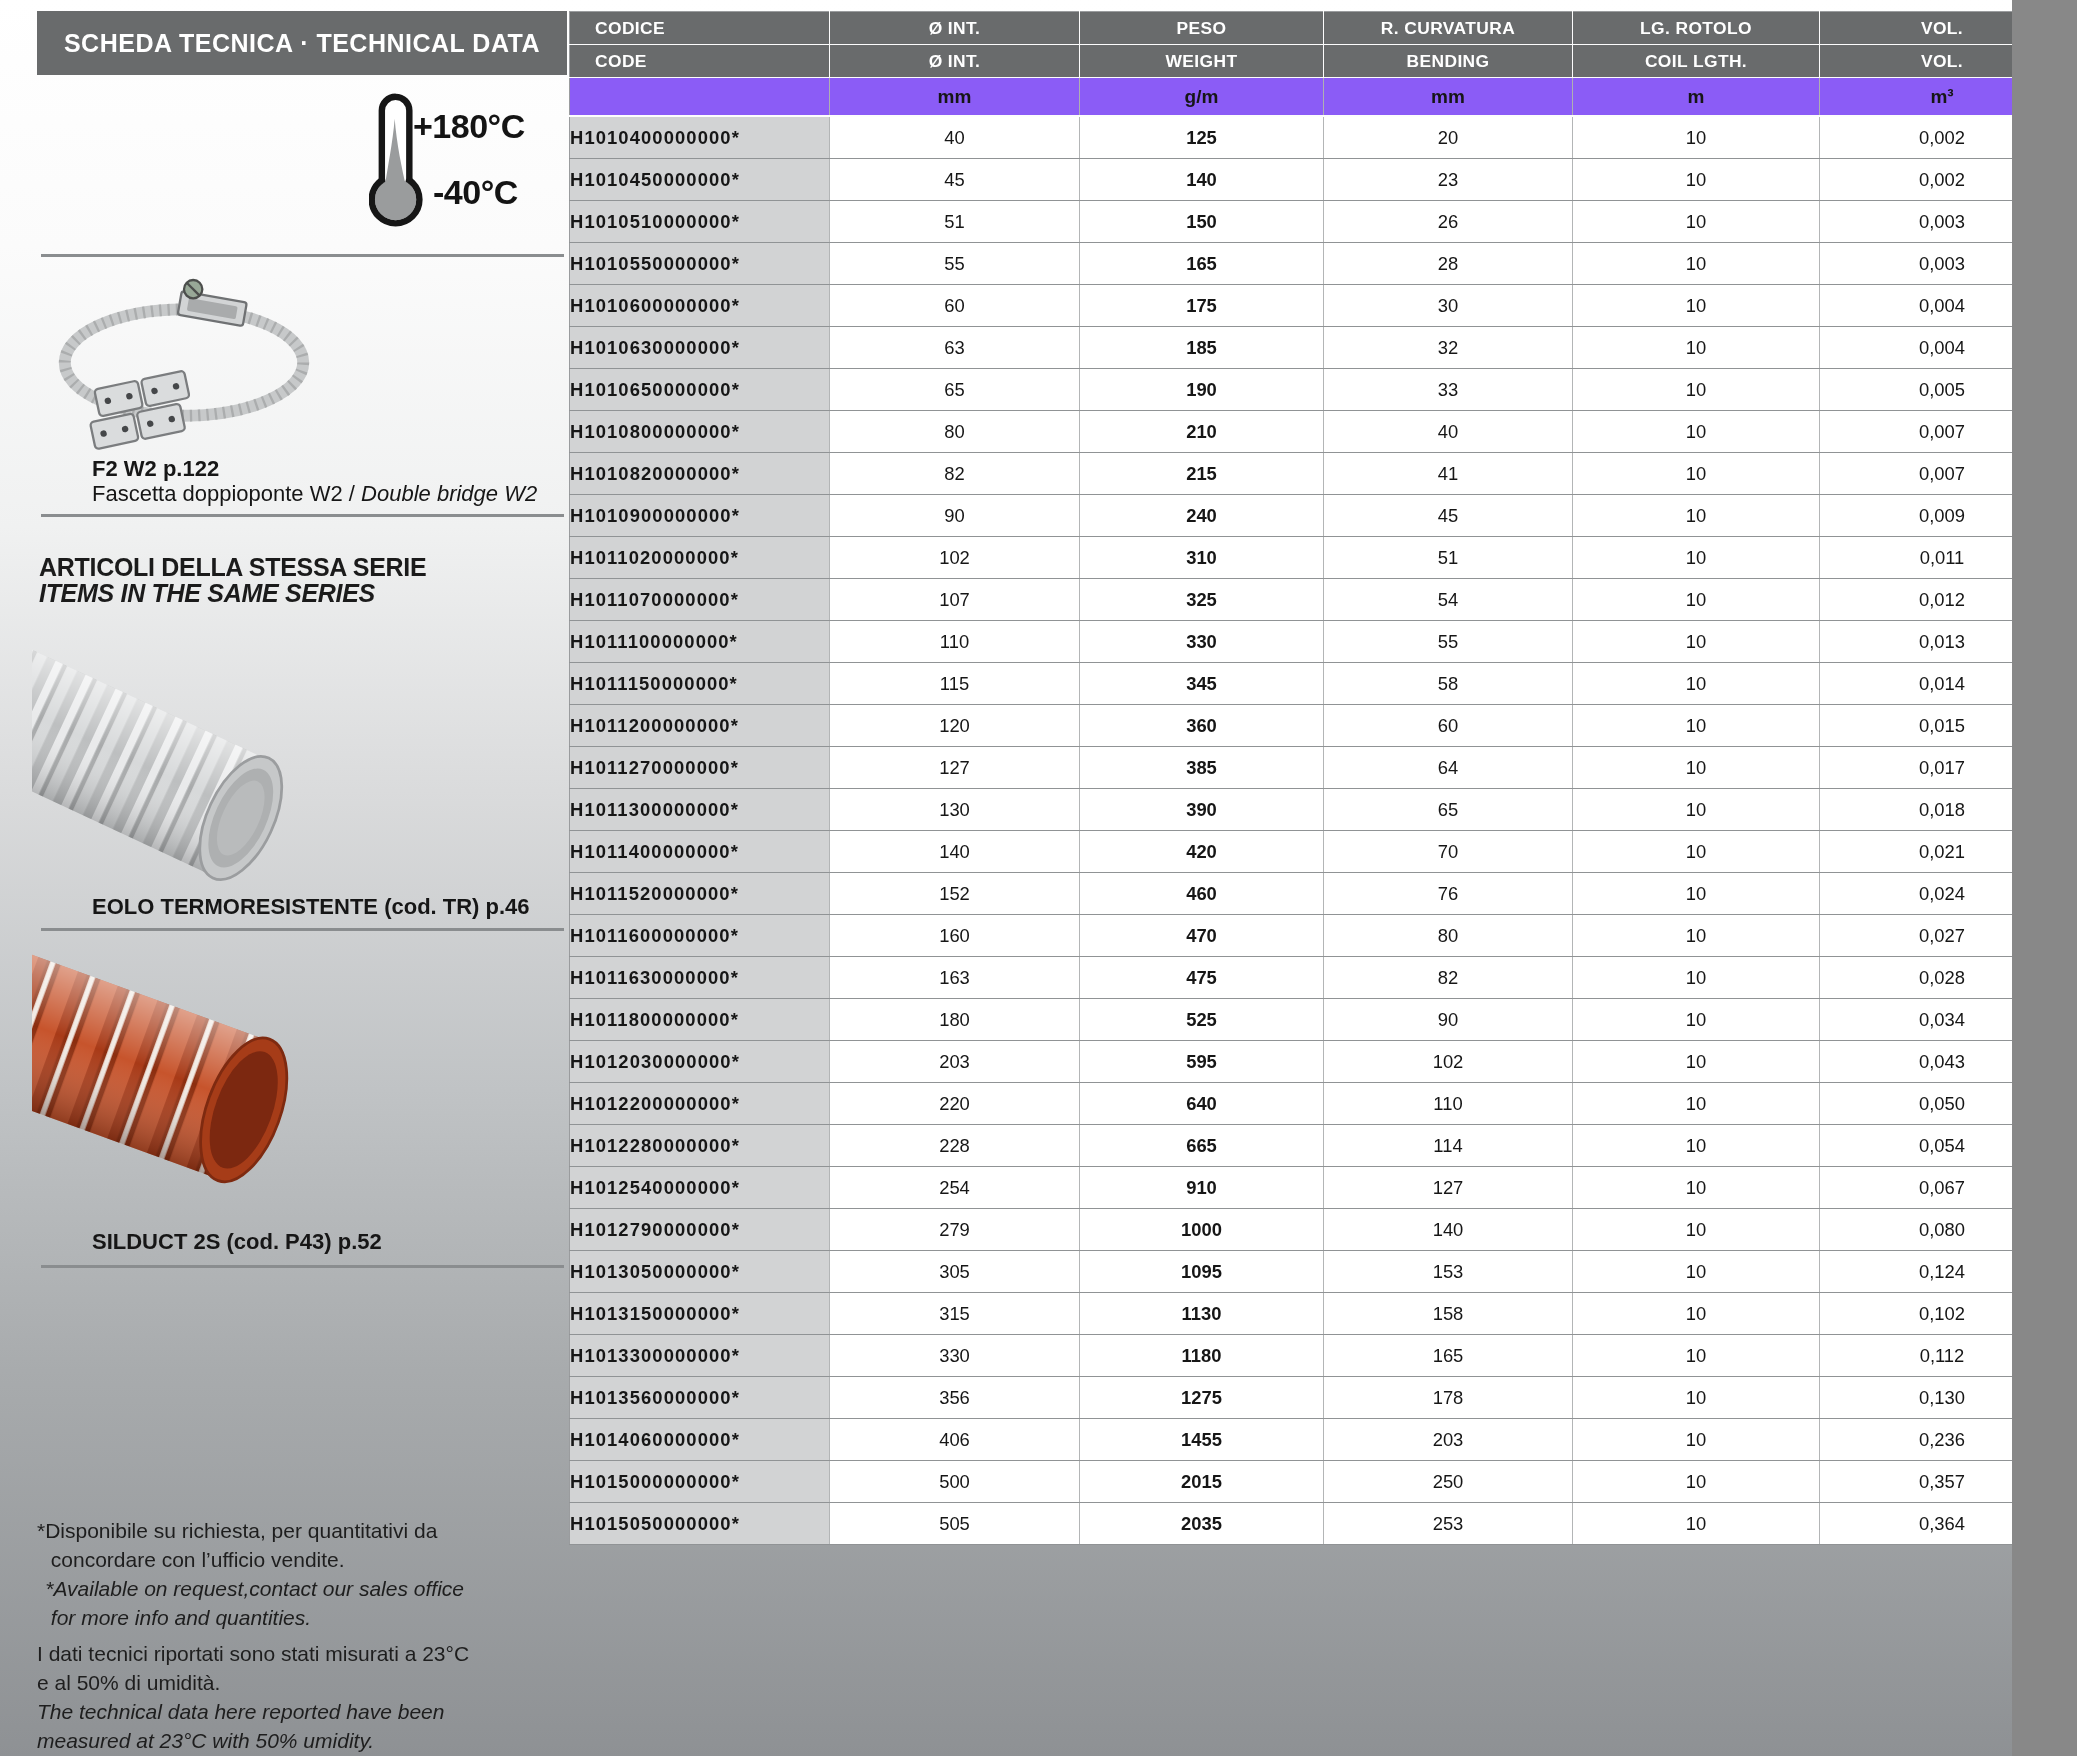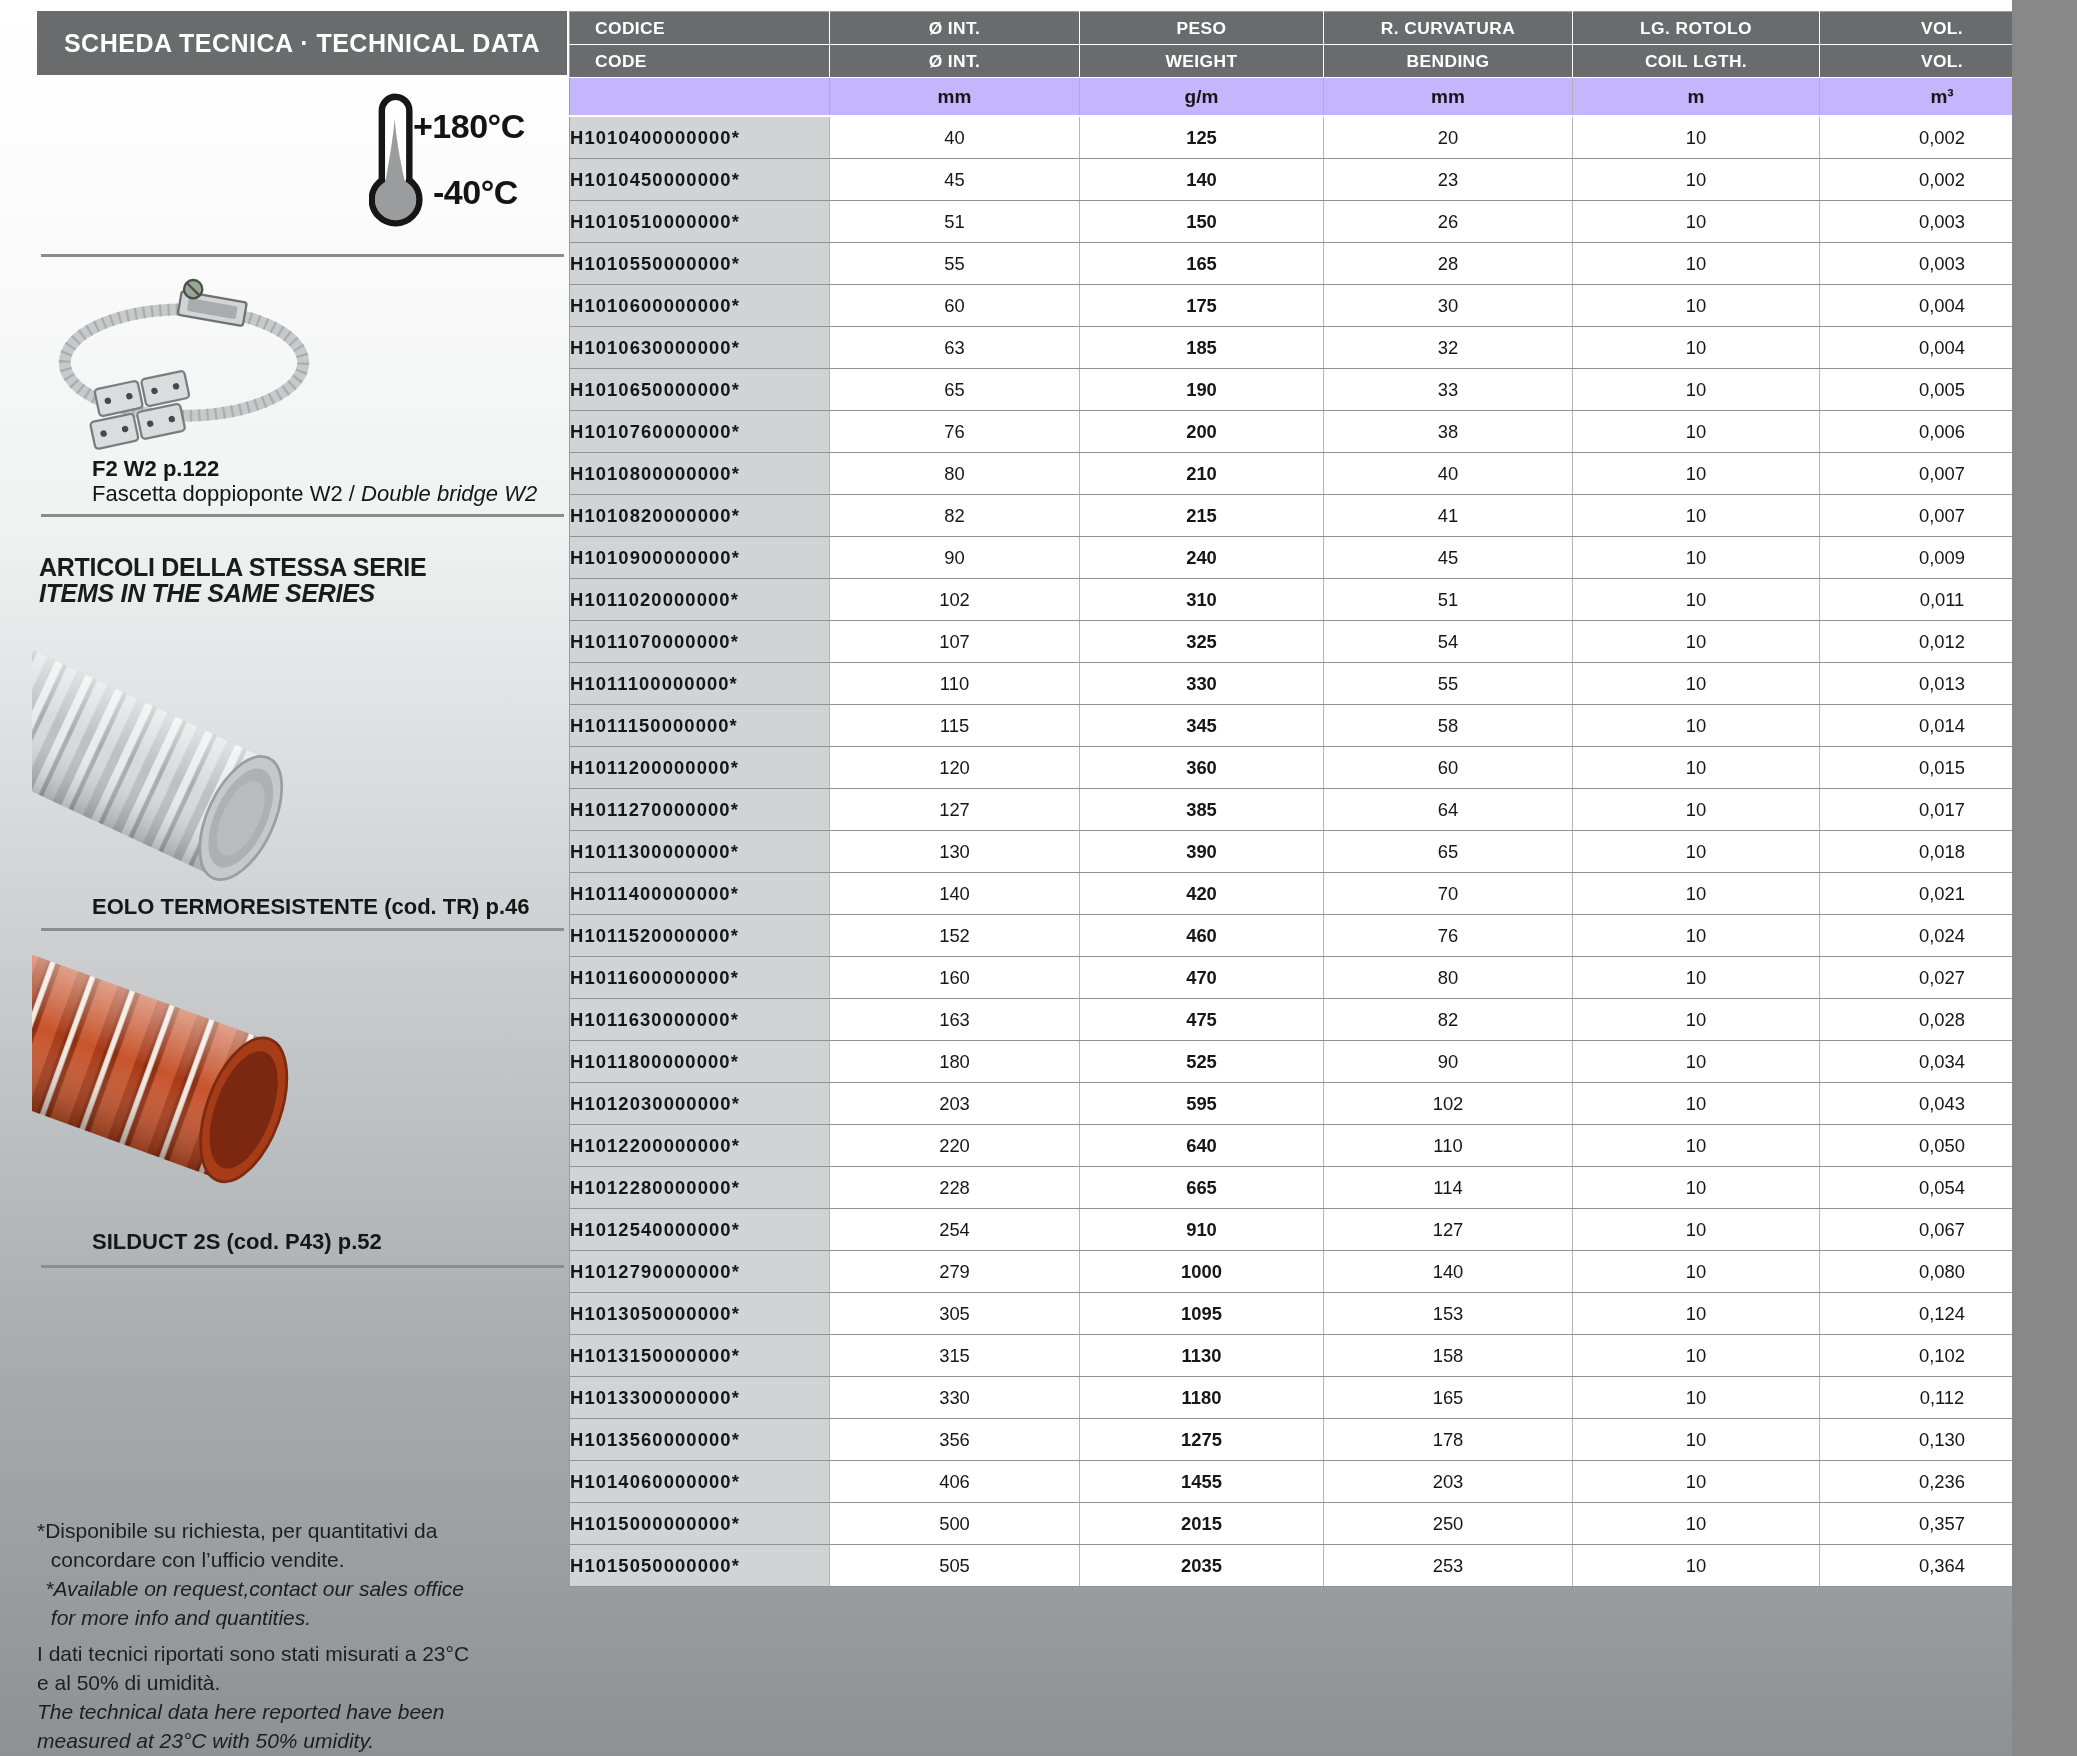--- a/index.html
+++ b/index.html
@@ -38,21 +38,21 @@
   
   table.tech{position:absolute; left:569px; top:11px; width:1495px;
              border-collapse:collapse; table-layout:fixed; background:#ffffff;
              border:1.8px solid #9a9c9e;}
   table.tech th, table.tech td{padding:0; overflow:hidden; white-space:nowrap;}
   thead tr.dark th{background:#696b6c; color:#ffffff; font-size:17.4px; font-weight:700;
                    height:32px; text-align:center; letter-spacing:0.4px;
                    border-right:1.8px solid #fdfdfd; border-bottom:1.8px solid #fdfdfd;}
   thead tr.dark th.c0{text-align:left; padding-left:25px;}
   thead tr.dark th:last-child{border-right:none;}
-  tr.units td{background:#c4b5fd; color:#161616; font-size:19px; font-weight:700; height:37px;
+  tr.units td{background:#8b5cf6; color:#161616; font-size:19px; font-weight:700; height:37px;
               text-align:center; border-right:1.8px solid #aeb0b1; border-bottom:2.8px solid #fdfdfd;}
   tr.units td:last-child{border-right:none;}
   tbody td{height:41px; font-size:18.4px; color:#161616; text-align:center; background:#ffffff;
            border-right:1.8px solid #b3b5b6; border-bottom:1.8px solid #909395;}
   tbody td:last-child{border-right:none;}
   tbody td.c0{background:#d2d3d4; font-weight:700; text-align:left; padding-left:0; letter-spacing:1.1px; font-size:18.4px;}
   tbody td.c2{font-weight:700;}
 </style>
 </head>
 <body>
@@ -262,28 +262,20 @@
         </tr>
         <tr>
           <td class="c0">H1010650000000*</td>
           <td class="c1">65</td>
           <td class="c2">190</td>
           <td class="c3">33</td>
           <td class="c4">10</td>
           <td class="c5">0,005</td>
         </tr>
         <tr>
-          <td class="c0">H1010760000000*</td>
-          <td class="c1">76</td>
-          <td class="c2">200</td>
-          <td class="c3">38</td>
-          <td class="c4">10</td>
-          <td class="c5">0,006</td>
-        </tr>
-        <tr>
           <td class="c0">H1010800000000*</td>
           <td class="c1">80</td>
           <td class="c2">210</td>
           <td class="c3">40</td>
           <td class="c4">10</td>
           <td class="c5">0,007</td>
         </tr>
         <tr>
           <td class="c0">H1010820000000*</td>
           <td class="c1">82</td>

